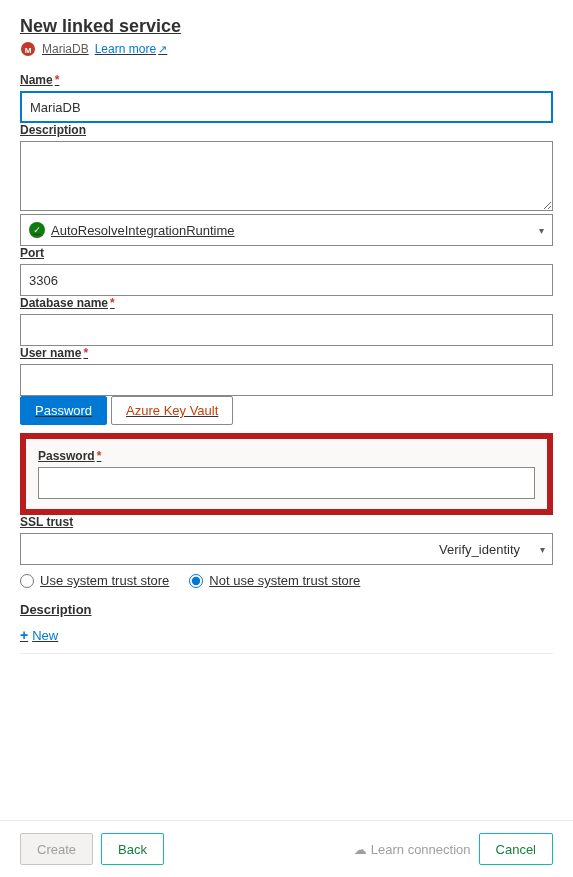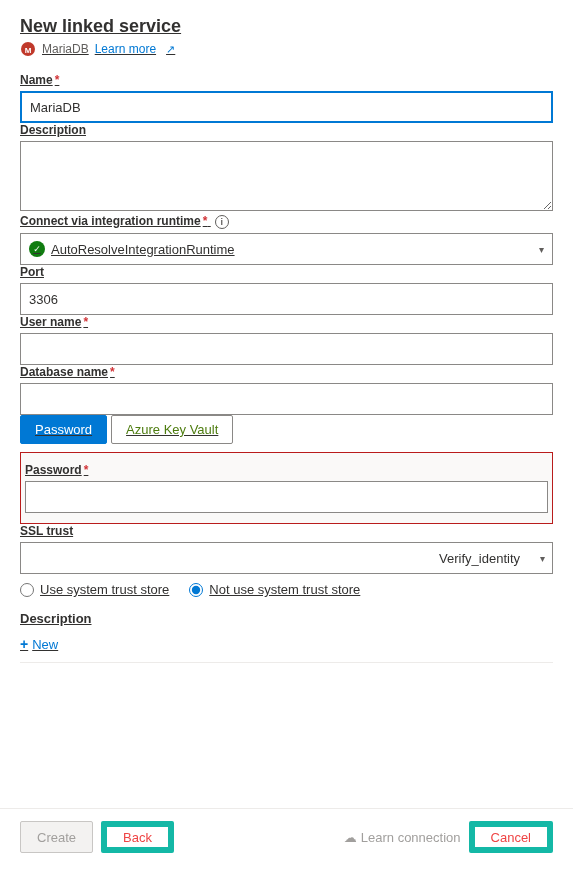--- a/index.html
+++ b/index.html
@@ -36,21 +36,21 @@
       height: 16px;
       display: inline-flex;
       align-items: center;
       justify-content: center;
     }
     .learn-more {
       color: #0078d4;
       text-decoration: none;
       display: inline-flex;
       align-items: center;
-      gap: 10px;
+      gap: 2px;
     }
     .form-group {
     }
     .form-label {
       display: block;
       font-size: 12px;
       font-weight: 600;
       color: #323130;
       margin-bottom: 4px;
     }
@@ -150,31 +150,31 @@
       display: flex;
       gap: 4px;
       margin-bottom: 8px;
     }
     .tab-btn {
       padding: 6px 14px;
       border: 1px solid #8a8886;
       font-size: 13px;
       cursor: pointer;
       background: #fff;
-      color: #4d7c0f;
+      color: #c2410c;
       border-radius: 2px;
     }
     .tab-btn.active {
       background: #0078d4;
       color: #fff;
       border-color: #0078d4;
     }
     .password-section {
-      border: 1px solid #b91c1c;
-      padding: 10px 4px;
+      border: 6px solid #b91c1c;
+      padding: 10px 12px;
       background: #faf9f8;
     }
     .radio-group {
       display: flex;
       align-items: flex-start;
       gap: 20px;
       margin: 8px 0;
     }
     .radio-label {
       display: flex;
@@ -209,21 +209,21 @@
       gap: 4px;
       background: none;
       border: none;
       color: #0078d4;
       font-size: 13px;
       cursor: pointer;
       padding: 4px 0;
     }
     .footer {
       position: sticky;
-      bottom: 12px;
+      bottom: 0;
       background: #fff;
       border-top: 1px solid #edebe9;
       padding: 12px 20px;
       display: flex;
       align-items: center;
       gap: 8px;
       height: 57px;
     }
     .btn {
       height: 32px;
@@ -238,22 +238,22 @@
       border: 1px solid #0078d4;
     }
     .btn-primary:disabled {
       background: #f3f2f1;
       color: #a19f9d;
       border-color: #c8c6c4;
       cursor: default;
     }
     .btn-default {
       background: #fff;
-      color: #ef4444;
-      border: 6px solid #14b8a6;
+      color: #15803d;
+      border: 1px solid #14b8a6;
     }
     .btn-ghost {
       background: none;
       color: #a19f9d;
       border: none;
       cursor: default;
       display: flex;
       align-items: center;
       gap: 4px;
       font-size: 13px;
@@ -292,49 +292,45 @@
     </label>
     <input type="text" class="form-input active-border" value="MariaDB" style="">
   </div>
 
   <div class="form-group">
     <label class="form-label">Description</label>
     <textarea class="form-textarea" style=""></textarea>
   </div>
 
   <div class="form-group">
-    <label class="form-label">
-      <span>Connect via integration runtime</span><span class="required-star">*</span>
-      <span class="info-icon">i</span>
-    </label>
     <div class="dropdown-wrapper">
       <div class="runtime-option">
         <span class="green-check">✓</span>
         <span>AutoResolveIntegrationRuntime</span>
         <span class="dropdown-chevron">▾</span>
       </div>
     </div>
   </div>
 
 
   <div class="form-group">
     <label class="form-label">Port</label>
     <input type="text" class="form-input" value="3306" style="">
   </div>
 
   <div class="form-group">
     <label class="form-label">
+      <span>Database name</span><span class="required-star">*</span>
+    </label>
+    <input type="text" class="form-input" value="" style="">
+  </div>
+
+  <div class="form-group">
+    <label class="form-label">
       <span>User name</span><span class="required-star">*</span>
-    </label>
-    <input type="text" class="form-input" value="" style="">
-  </div>
-
-  <div class="form-group">
-    <label class="form-label">
-      <span>Database name</span><span class="required-star">*</span>
     </label>
     <input type="text" class="form-input" value="" style="">
   </div>
 
   <div class="form-group">
     <div class="tab-group">
       <button class="tab-btn active">Password</button>
       <button class="tab-btn">Azure Key Vault</button>
     </div>
     <div class="password-section">

